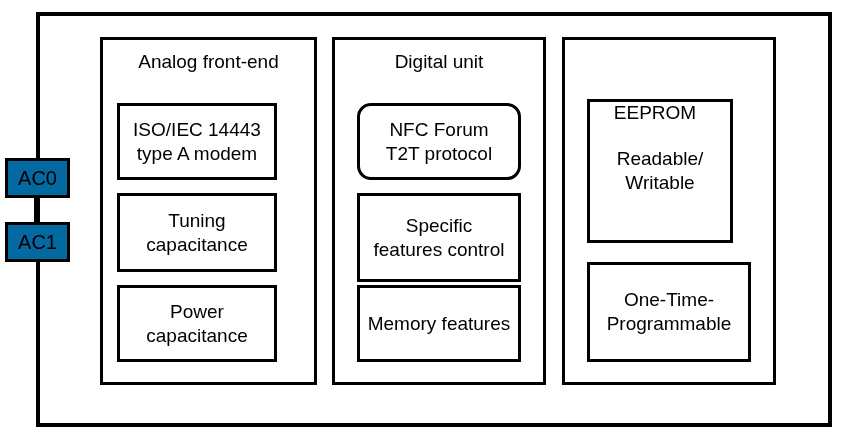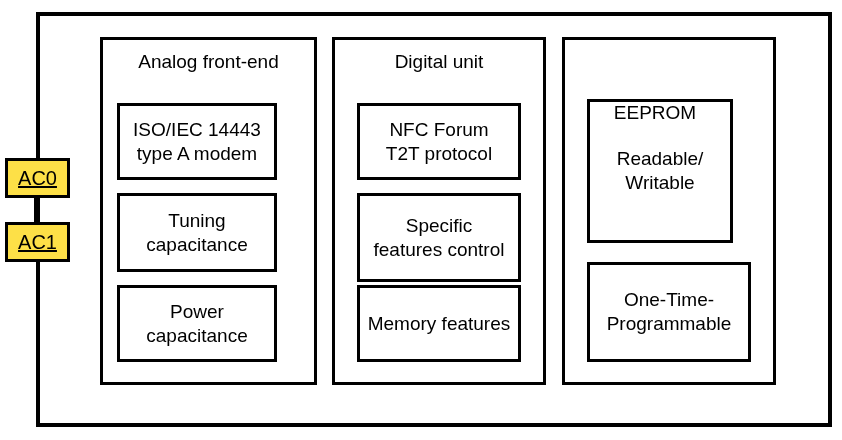--- a/index.html
+++ b/index.html
@@ -59,27 +59,26 @@
   }
   .inner .label {
     font-size: 19px;
     line-height: 24px;
     white-space: pre-line;
   }
   
   .pin {
     position: absolute;
     box-sizing: border-box;
-    background: #fde047;
+    background: #0369a1;
     border: 3px solid #000000;
     display: flex;
     align-items: center;
     justify-content: center;
     z-index: 6;
-    text-decoration: underline;
   }
   .pin .label {
     font-size: 20px;
     line-height: 22px;
   }
   
   .wire {
     position: absolute;
     background: #000000;
     z-index: 2;
@@ -115,21 +114,21 @@
   </div>
   <div class="inner" style="left:117px; top:285px; width:160px; height:77px;">
     <span class="label">Power
 capacitance</span>
   </div>
 
   <div class="column" style="left:332px; top:37px; width:214px; height:348px;">
   </div>
   <div class="column-title" style="left:332px; top:48px; width:214px; z-index:5;">Digital unit</div>
 
-  <div class="inner" style="left:357px; top:103px; width:164px; height:77px;">
+  <div class="inner" style="left:357px; top:103px; width:164px; height:77px;border-radius:14px;">
     <span class="label">NFC Forum
 T2T protocol</span>
   </div>
   <div class="inner" style="left:357px; top:193px; width:164px; height:89px;">
     <span class="label">Specific
 features control</span>
   </div>
   <div class="inner" style="left:357px; top:285px; width:164px; height:77px;">
     <span class="label">Memory features</span>
   </div>

